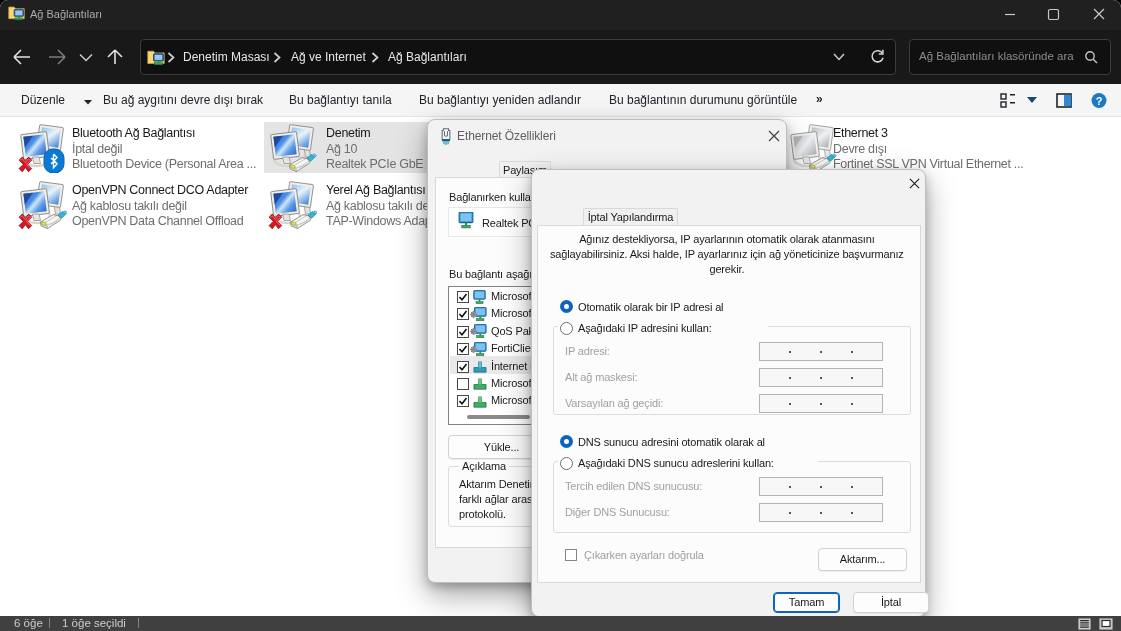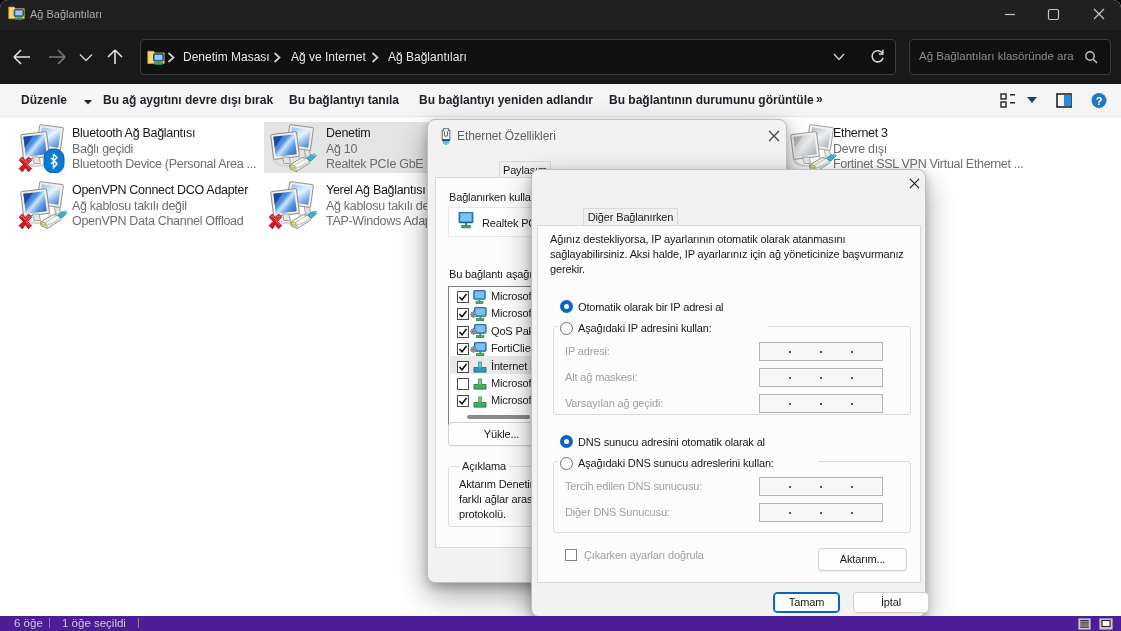--- a/index.html
+++ b/index.html
@@ -4,24 +4,24 @@
 html,body{margin:0;padding:0;width:1121px;height:631px;overflow:hidden;background:#000;}
 *{box-sizing:border-box;}
 body{font-family:"Liberation Sans",sans-serif;}
 #win{position:absolute;left:0;top:0;width:1121px;height:631px;border-radius:8px 8px 0 0;overflow:hidden;background:#fff;}
 .abs{position:absolute;white-space:nowrap;}
 
 #titlebar{position:absolute;left:0;top:0;width:1121px;height:30px;background:#202020;}
 #navbar{position:absolute;left:0;top:30px;width:1121px;height:54px;background:#191919;}
 #cmdbar{position:absolute;left:0;top:84px;width:1121px;height:33px;background:#f5f5f5;border-bottom:1px solid #e6e6e6;}
 #content{position:absolute;left:0;top:117px;width:1121px;height:499px;background:#fff;}
-#statusbar{position:absolute;left:0;top:616px;width:1121px;height:15px;background:#4c1d95;color:#cccccc;font-size:11.5px;}
+#statusbar{position:absolute;left:0;top:616px;width:1121px;height:15px;background:#404040;color:#cccccc;font-size:11.5px;}
 .navbox{position:absolute;top:9px;height:36px;background:#101010;border:1px solid #3c3c3c;border-radius:4px;}
 .bc{color:#e6e6e6;font-size:12px;}
-.cmditem{color:#20232a;font-size:12px;font-weight:bold;}
+.cmditem{color:#20232a;font-size:12px;}
 
 .t1{font-size:12.5px;letter-spacing:-0.3px;color:#191919;}
 .t2{font-size:12.5px;letter-spacing:-0.3px;color:#6e6e6e;}
 
 .dlg{position:absolute;background:#f2f2f2;border:1px solid #bfbfbf;border-radius:8px;box-shadow:0 12px 30px rgba(0,0,0,.35), 0 4px 10px rgba(0,0,0,.22);}
 .page{position:absolute;background:#fcfcfc;border:1px solid #d9d9d9;}
 .tab-on{position:absolute;background:#fcfcfc;border:1px solid #d9d9d9;border-bottom:none;border-radius:2px 2px 0 0;font-size:11px;letter-spacing:-0.15px;color:#1a1a1a;text-align:center;margin-top:44px;}
 .tab-off{position:absolute;background:#f0f0f0;border:1px solid #d9d9d9;border-bottom:none;border-radius:2px 2px 0 0;font-size:11px;letter-spacing:-0.15px;color:#1a1a1a;text-align:center;}
 .d13{font-size:11px;letter-spacing:-0.15px;color:#1a1a1a;}
 .d13g{font-size:11px;letter-spacing:-0.15px;color:#a0a0a0;}
@@ -226,21 +226,21 @@
           <use href="#twinmon"></use>
         </g>
       <g transform="translate(0,33) scale(1.05)">
           <use href="#redx"></use>
         </g>
       <g transform="translate(27,26)">
           <use href="#btbadge"></use>
         </g>
     </svg>
     <div class="abs t1" style="left:72px;top:9px">Bluetooth Ağ Bağlantısı</div>
-    <div class="abs t2" style="left:72px;top:25px">Bağlı geçidi</div>
+    <div class="abs t2" style="left:72px;top:25px">İptal değil</div>
     <div class="abs t2" style="left:72px;top:40px">Bluetooth Device (Personal Area ...</div>
 
     <svg class="abs" style="left:267px;top:6px" width="50" height="50" viewBox="0 0 50 50">
       <g transform="translate(3,2)">
           <use href="#twinmon"></use>
         </g>
       <g transform="translate(21,29)">
           <use href="#rj45"></use>
         </g>
     </svg>
@@ -376,35 +376,35 @@
         <svg class="abs" style="left:29px;top:275px" width="12" height="12" viewBox="0 0 12 12">
           <rect x="0.5" y="0.5" width="11" height="11" fill="#fff" stroke="#494949"></rect>
           <path d="M2.5 6 L5 8.7 L9.5 3" stroke="#111" stroke-width="1.6" fill="none"></path>
         </svg>
         <svg class="abs" style="left:45px;top:276px" width="14" height="13" viewBox="0 0 15 12">
           <use href="#tplug"></use>
         </svg>
         <div class="abs d13" style="left:63px;top:274px">Microsoft LLDP Protokol Sürücüsü</div>
       </div>
     <div class="abs" style="left:39px;top:295px;width:63px;height:4px;background:#8a8a8a;border-radius:2px;"></div>
-    <div class="btn" style="left:20px;top:302px;width:107px;height:24px;line-height:22px;">Yükle...</div>
+    <div class="btn" style="left:20px;top:315px;width:107px;height:24px;line-height:22px;">Yükle...</div>
     <div class="grp" style="left:20px;top:346px;width:320px;height:61px;"></div>
     <div class="abs d13" style="left:31px;top:340px;background:#fcfcfc;padding:0 3px;">Açıklama</div>
     <div class="abs d13" style="left:31px;top:358px">Aktarım Denetimi Protokolü/İnternet Protokolü. Birbirine bağlı</div>
     <div class="abs d13" style="left:31px;top:373px">farklı ağlar arasında iletişim sağlayan varsayılan geniş alan ağı</div>
     <div class="abs d13" style="left:31px;top:388px">protokolü.</div>
   </div>
   <div class="dlg" id="dlg2" style="left:531px;top:169px;width:395px;height:448px;">
     <svg class="abs" style="left:377px;top:8px" width="11" height="11" viewBox="0 0 12 12">
         <path d="M1 1 L11 11 M11 1 L1 11" stroke="#1a1a1a" stroke-width="1.2"></path>
       </svg>
     <div class="tab-on" style="left:5px;top:35px;width:45px;height:21px;line-height:20px;">Genel</div>
-    <div class="tab-off" style="left:51px;top:38px;width:95px;height:18px;line-height:17px;">Diğer Bağlanırken</div>
+    <div class="tab-off" style="left:51px;top:38px;width:95px;height:18px;line-height:17px;">İptal Yapılandırma</div>
     <div class="page" style="left:5px;top:55px;width:384px;height:358px;"></div>
-    <div class="abs d13" style="left:18px;top:62px;line-height:15px;">Ağınız destekliyorsa, IP ayarlarının otomatik olarak atanmasını<br>sağlayabilirsiniz. Aksi halde, IP ayarlarınız için ağ yöneticinize başvurmanız<br>gerekir.</div>
+    <div class="abs d13" style="left:18px;top:62px;line-height:15px;text-align:center;">Ağınız destekliyorsa, IP ayarlarının otomatik olarak atanmasını<br>sağlayabilirsiniz. Aksi halde, IP ayarlarınız için ağ yöneticinize başvurmanız<br>gerekir.</div>
     <div class="radio on" style="left:28px;top:130px;"></div>
     <div class="abs d13" style="left:46px;top:131px">Otomatik olarak bir IP adresi al</div>
     <div class="grp" style="left:21px;top:156px;width:358px;height:89px;"></div>
     <div class="abs" style="left:26px;top:149px;width:210px;height:18px;background:#fcfcfc;"></div>
     <div class="radio off" style="left:28px;top:152px;"></div>
     <div class="abs d13" style="left:46px;top:152px">Aşağıdaki IP adresini kullan:</div>
     <div class="abs d13g" style="left:33px;top:175px">IP adresi:</div>
     <div class="ipf" style="left:227px;top:172px;">
         <i style="left:29px"></i>
         <i style="left:60px"></i>

